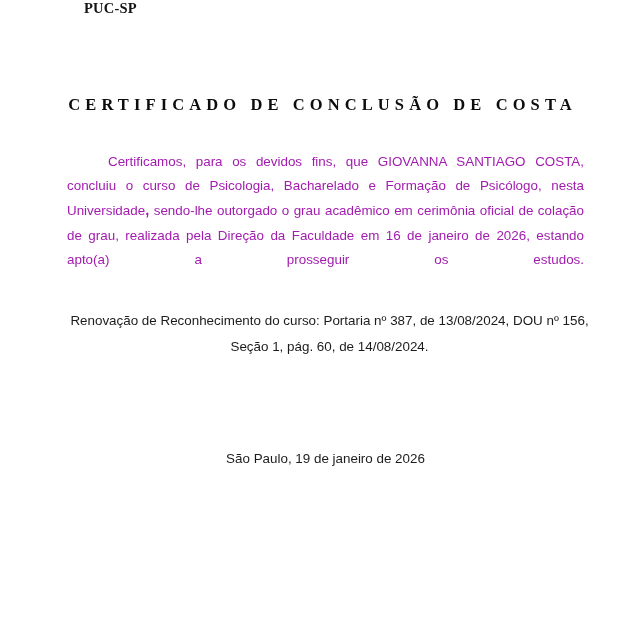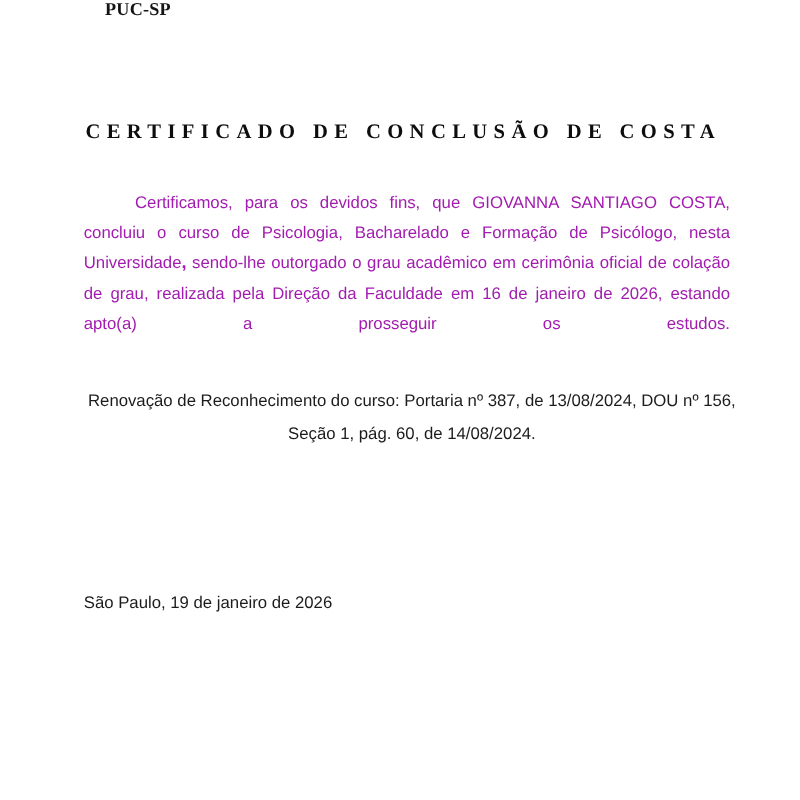--- a/index.html
+++ b/index.html
@@ -96,23 +96,23 @@
     font-size: 13.4px;
     line-height: 26px;
     text-align: center;
     color: #1c1c1c;
   }
 
   
   .place-date-block {
     position: absolute;
     left: 67px;
-    top: 471px;
+    top: 448px;
     width: 517px;
-    text-align: left;
+    text-align: center;
   }
 
   .place-date {
     margin: 0;
     font-size: 13.4px;
     line-height: 22px;
     color: #1c1c1c;
     white-space: nowrap;
   }
 </style>

